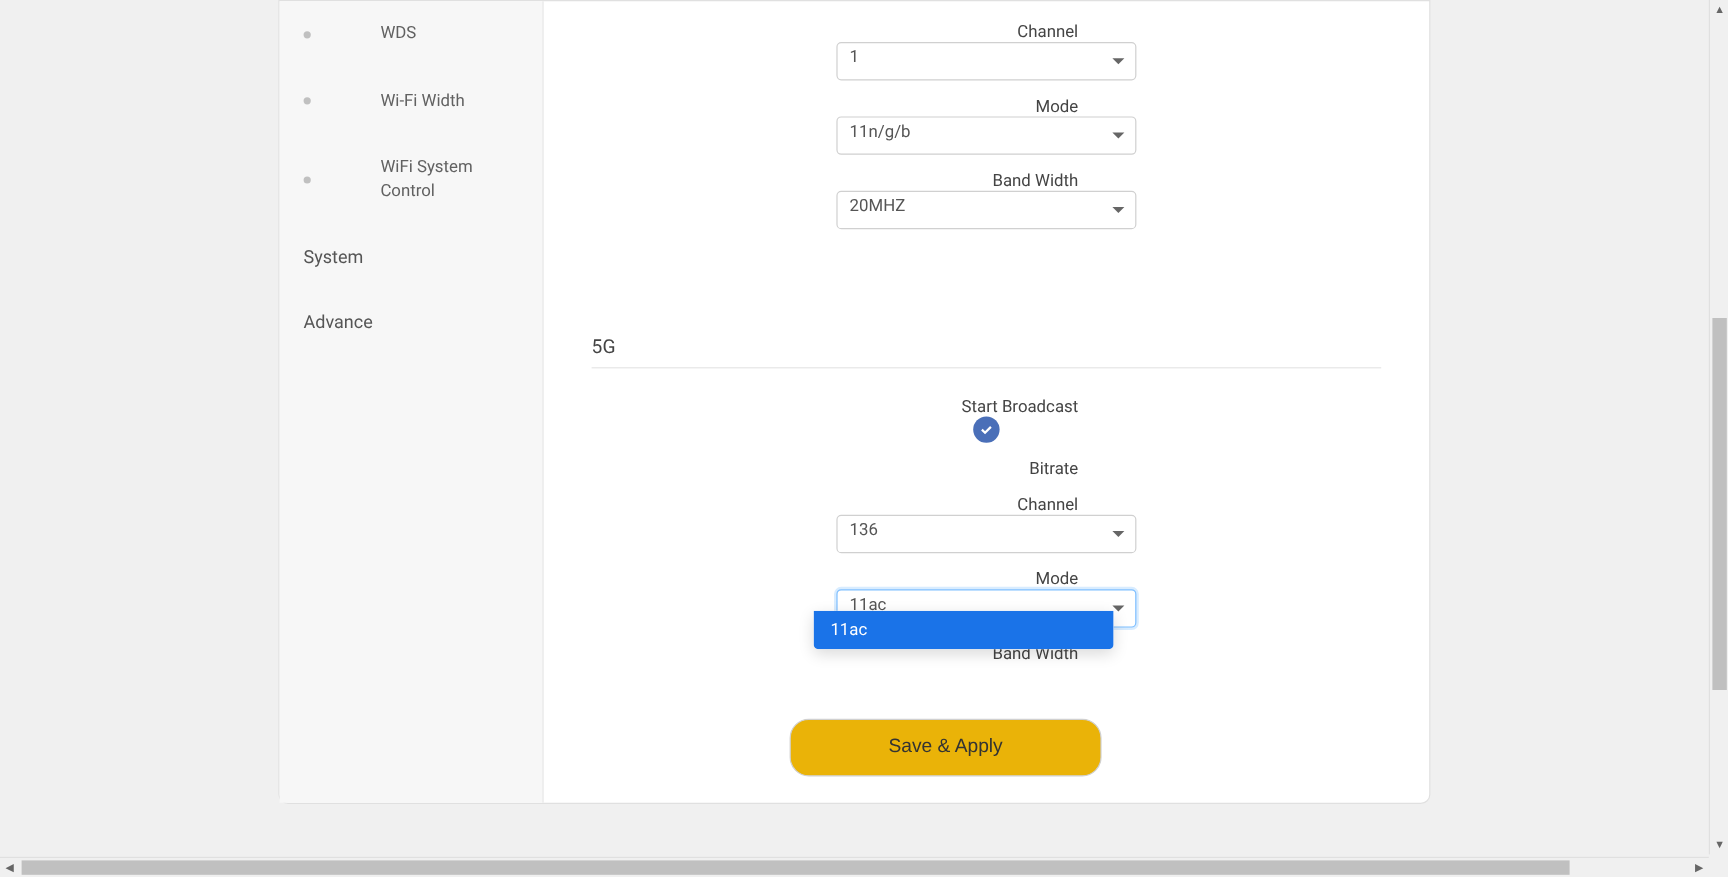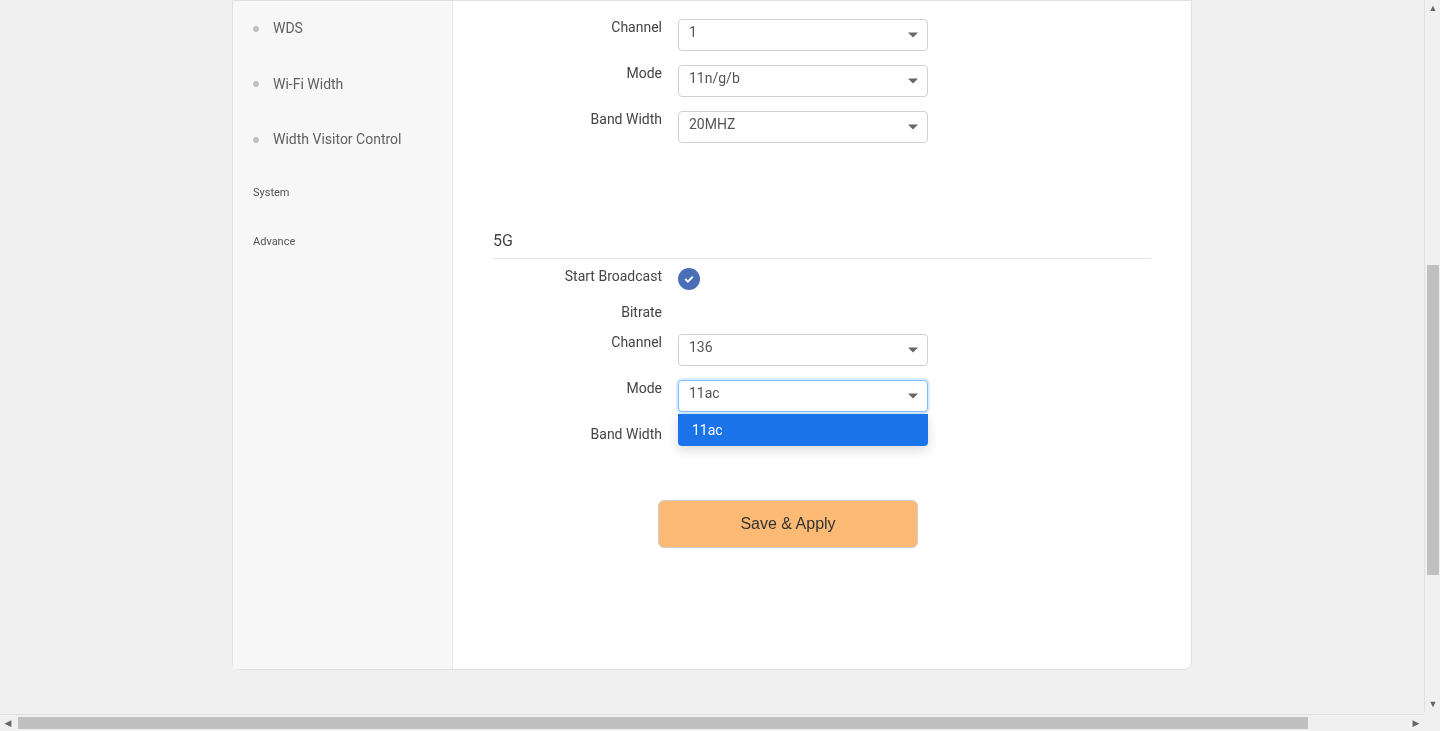--- a/index.html
+++ b/index.html
@@ -39,46 +39,49 @@
       border-right: 1px solid #e8e8e8;
       padding-top: 0;
     }
     .sidebar-sub-item {
       display: flex;
       align-items: center;
       padding: 18px 16px 18px 20px;
       color: #616161;
       font-size: 14px;
       cursor: pointer;
+      gap: 44px;
     }
     .sidebar-sub-item .bullet {
       width: 6px;
       height: 6px;
       border-radius: 50%;
       background: #c0c0c0;
       margin-right: 14px;
       flex-shrink: 0;
     }
     .sidebar-sub-item .label {
       line-height: 1.4;
     }
     .sidebar-main-item {
       padding: 18px 16px 18px 20px;
       color: #555;
-      font-size: 11px;
+      font-size: 15px;
       cursor: pointer;
     }
     .main-panel {
       flex: 1;
       padding: 0 40px 30px 40px;
       position: relative;
     }
     .form-row {
       display: flex;
+      align-items: center;
       margin-bottom: 14px;
+      flex-direction: column;
     }
     .form-label {
       width: 185px;
       text-align: right;
       padding-right: 16px;
       color: #444;
       font-size: 14px;
     }
     .form-control {
       width: 250px;
@@ -109,21 +112,21 @@
       border-right: 5px solid transparent;
       border-top: 5px solid #666;
       pointer-events: none;
     }
     .select-wrapper.focused .form-control {
       border-color: #7fbfff;
       box-shadow: 0 0 0 2px rgba(127,191,255,0.3);
     }
     .section-header {
       margin-top: 88px;
-      margin-bottom: 9px;
+      margin-bottom: 24px;
       border-bottom: 1px solid #e5e5e5;
       padding-bottom: 8px;
       color: #444;
       font-size: 16px;
     }
     .toggle-check {
       width: 22px;
       height: 22px;
       border-radius: 50%;
       background: #4a6fb8;
@@ -155,27 +158,27 @@
       cursor: pointer;
     }
     .dropdown-option.selected {
       background: #1a73e8;
       color: #fff;
     }
     .save-button {
       width: 260px;
       height: 48px;
       border: 1px solid #d0d0d0;
-      border-radius: 6px;
-      background: #fdba74;
+      border-radius: 16px;
+      background: #eab308;
       color: #333;
       font-size: 16px;
       cursor: pointer;
       margin-left: 165px;
-      margin-top: 44px;
+      margin-top: 32px;
     }
     .scrollbar-vertical {
       position: absolute;
       right: 0;
       top: 0;
       width: 16px;
       height: 712px;
       background: #f0f0f0;
       border-left: 1px solid #e0e0e0;
     }
@@ -237,21 +240,21 @@
       <div class="sidebar-sub-item">
         <span class="bullet"></span>
         <span class="label">WDS</span>
       </div>
       <div class="sidebar-sub-item">
         <span class="bullet"></span>
         <span class="label">Wi-Fi Width</span>
       </div>
       <div class="sidebar-sub-item">
         <span class="bullet"></span>
-        <span class="label">Width Visitor Control</span>
+        <span class="label">WiFi System Control</span>
       </div>
       <div class="sidebar-main-item">
         <span>System</span>
       </div>
       <div class="sidebar-main-item">
         <span>Advance</span>
       </div>
     </div>
 
     <div class="main-panel">

